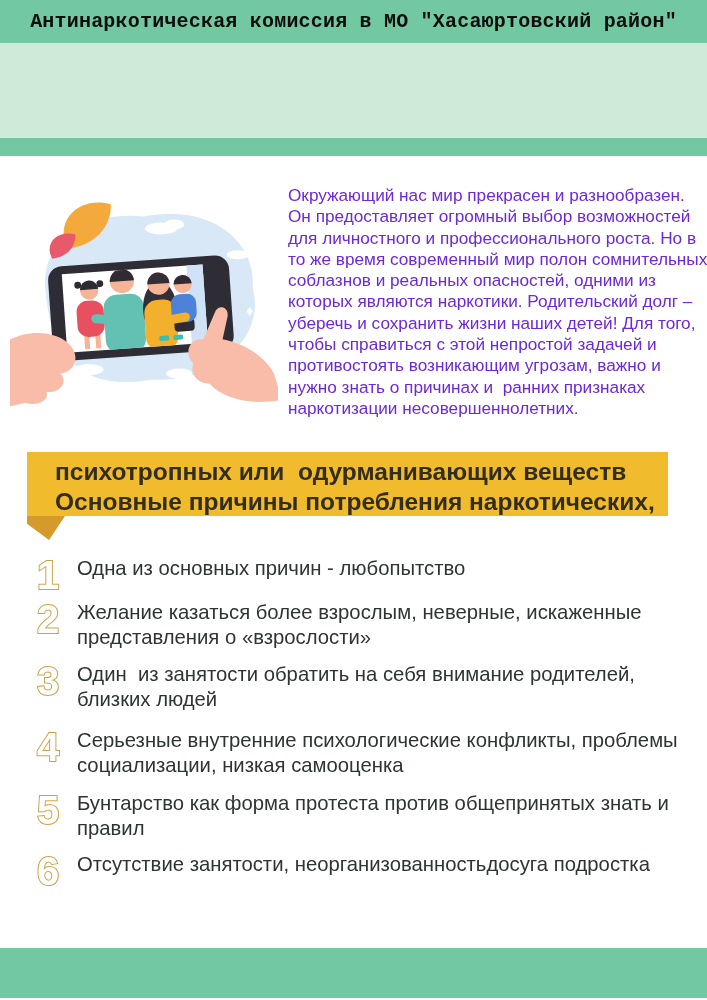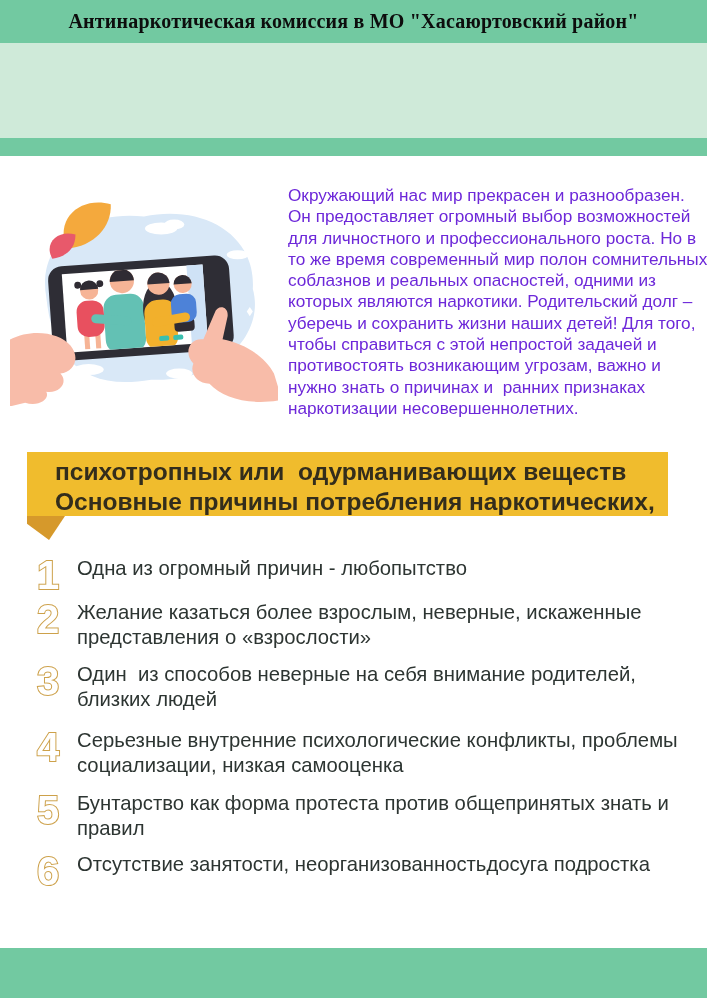--- a/index.html
+++ b/index.html
@@ -6,21 +6,21 @@
   .page{
     position:relative;width:707px;height:1000px;overflow:hidden;background:#ffffff;
     font-family:"Liberation Sans",sans-serif;
   }
   
   .top-bar{
     position:absolute;left:0;top:0;width:707px;height:43px;background:#72c9a1;
     display:flex;align-items:center;justify-content:center;
   }
   .top-bar-text{
-    font-family:Liberation Serif, serif;font-weight:700;font-size:20px;color:#0d0d0d;
+    font-family:Liberation Mono, monospace;font-weight:700;font-size:20px;color:#0d0d0d;
     letter-spacing:.2px;white-space:nowrap;
   }
   
   .title-band{
     position:absolute;left:0;top:43px;width:707px;height:95px;background:#cfead9;text-align:center;
   }
   .title-band h1{
     margin:0;position:absolute;left:0;top:11px;width:100%;
     font-size:35px;font-weight:800;color:#212b27;letter-spacing:.3px;
   }
@@ -143,33 +143,33 @@
     <div class="banner-line">психотропных или  одурманивающих веществ</div>
     <div class="banner-line">Основные причины потребления наркотических,</div>
     <div class="banner-fold"></div>
   </div>
 
   <ol class="reasons">
     <li class="reason">
       <svg class="num-svg" viewBox="0 0 30 44">
           <text x="15" y="36" text-anchor="middle">1</text>
         </svg>
-      <div class="reason-text">Одна из огромный причин - любопытство</div>
+      <div class="reason-text">Одна из основных причин - любопытство</div>
     </li>
     <li class="reason">
       <svg class="num-svg" viewBox="0 0 30 44">
           <text x="15" y="36" text-anchor="middle">2</text>
         </svg>
       <div class="reason-text">Желание казаться более взрослым, неверные, искаженные представления о «взрослости»</div>
     </li>
     <li class="reason">
       <svg class="num-svg" viewBox="0 0 30 44">
           <text x="15" y="36" text-anchor="middle">3</text>
         </svg>
-      <div class="reason-text">Один  из способов неверные на себя внимание родителей, близких людей</div>
+      <div class="reason-text">Один  из занятости обратить на себя внимание родителей, близких людей</div>
     </li>
     <li class="reason">
       <svg class="num-svg" viewBox="0 0 30 44">
           <text x="15" y="36" text-anchor="middle">4</text>
         </svg>
       <div class="reason-text">Серьезные внутренние психологические конфликты, проблемы социализации, низкая самооценка</div>
     </li>
     <li class="reason">
       <svg class="num-svg" viewBox="0 0 30 44">
           <text x="15" y="36" text-anchor="middle">5</text>

